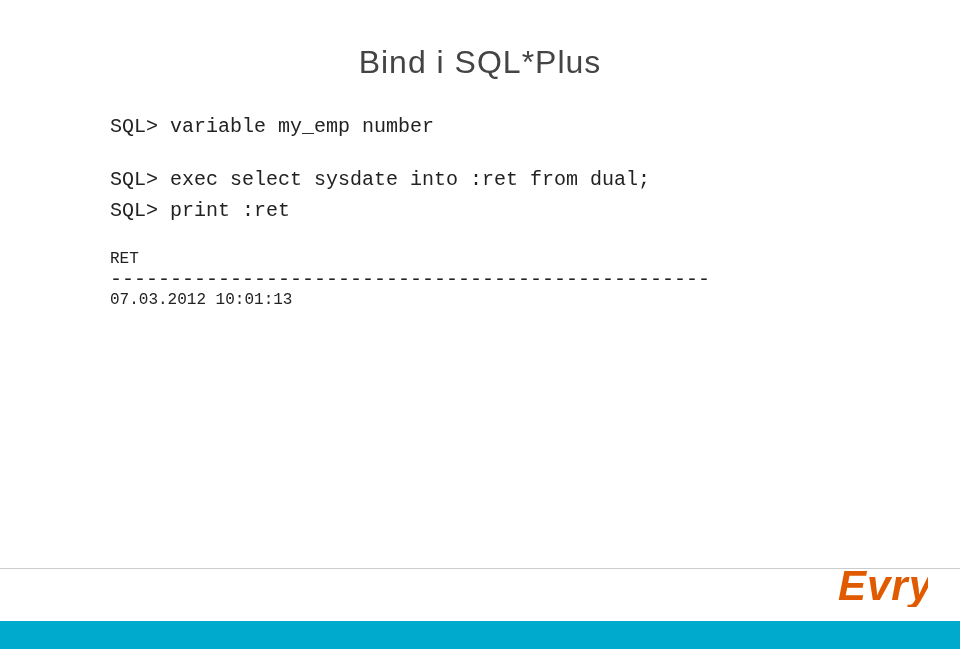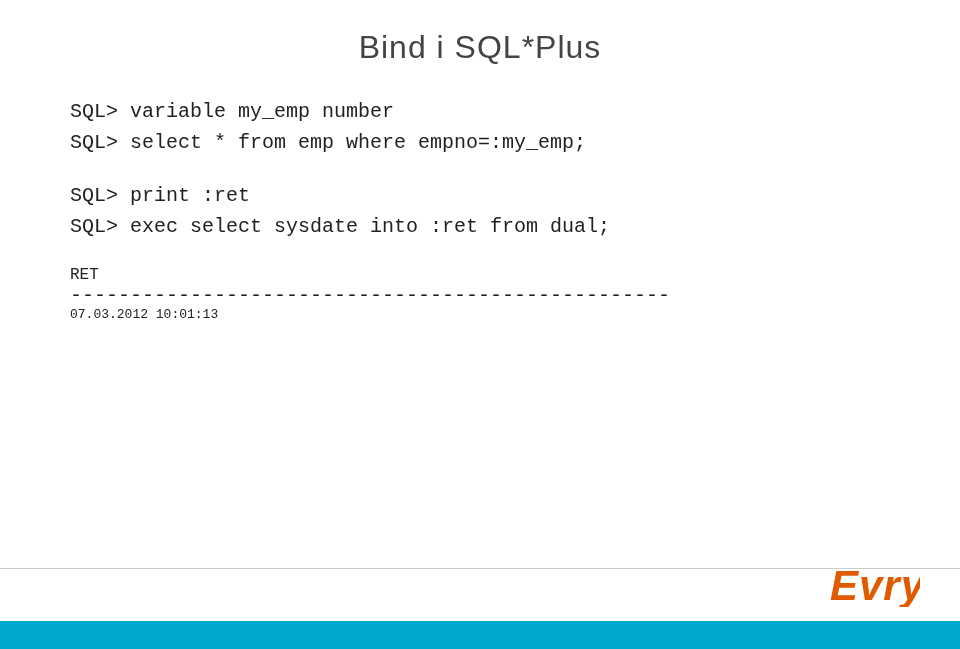--- a/index.html
+++ b/index.html
@@ -19,35 +19,36 @@
 
     .page-container {
       width: 960px;
       height: 649px;
       position: relative;
       background: #ffffff;
     }
 
     .title-area {
       text-align: center;
-      padding-top: 29px;
+      padding-top: 44px;
       padding-bottom: 20px;
     }
 
     .page-title {
       font-family: Arial, sans-serif;
       font-size: 32px;
       font-weight: normal;
       color: #444444;
       letter-spacing: 1px;
     }
 
     .content-area {
       padding-left: 70px;
       padding-top: 10px;
+      margin-left: 40px;
     }
 
     .code-block {
       font-family: 'Courier New', Courier, monospace;
       font-size: 20px;
       color: #222222;
       line-height: 1.55;
     }
 
     .code-line {
@@ -73,40 +74,40 @@
     .separator-line {
       font-family: 'Courier New', Courier, monospace;
       font-size: 20px;
       color: #222222;
       display: block;
       letter-spacing: 0px;
     }
 
     .date-value {
       font-family: 'Courier New', Courier, monospace;
-      font-size: 13px;
+      font-size: 16px;
       color: #222222;
       display: block;
     }
 
     
     .bottom-bar {
       position: absolute;
       bottom: 0;
       left: 0;
       width: 100%;
       height: 28px;
       background: #00aacc;
     }
 
     
     .logo-area {
       position: absolute;
       bottom: 35px;
-      right: 40px;
+      right: 32px;
       text-align: right;
     }
 
     .evry-logo {
       font-family: Arial, sans-serif;
       font-style: italic;
       font-weight: bold;
       font-size: 28px;
       color: #e05a00;
       letter-spacing: 1px;
@@ -127,28 +128,27 @@
 
 <div class="page-container">
 
   <div class="title-area">
     <h1 class="page-title">Bind i SQL*Plus</h1>
   </div>
 
   <div class="content-area">
     <div class="code-block">
       <span class="code-line">SQL&gt; variable my_emp number</span>
-      <span class="code-line">SQL&gt; select * from emp where empno=:my_emp;</span>
     </div>
 
     <div class="spacer"></div>
 
     <div class="code-block">
+      <span class="code-line">SQL&gt; exec select sysdate into :ret from dual;</span>
       <span class="code-line">SQL&gt; print :ret</span>
-      <span class="code-line">SQL&gt; exec select sysdate into :ret from dual;</span>
     </div>
 
     <div class="output-section">
       <span class="ret-label">RET</span>
       <span class="separator-line">--------------------------------------------------</span>
       <span class="date-value">07.03.2012 10:01:13</span>
     </div>
   </div>
 
   <div class="divider-line"></div>

